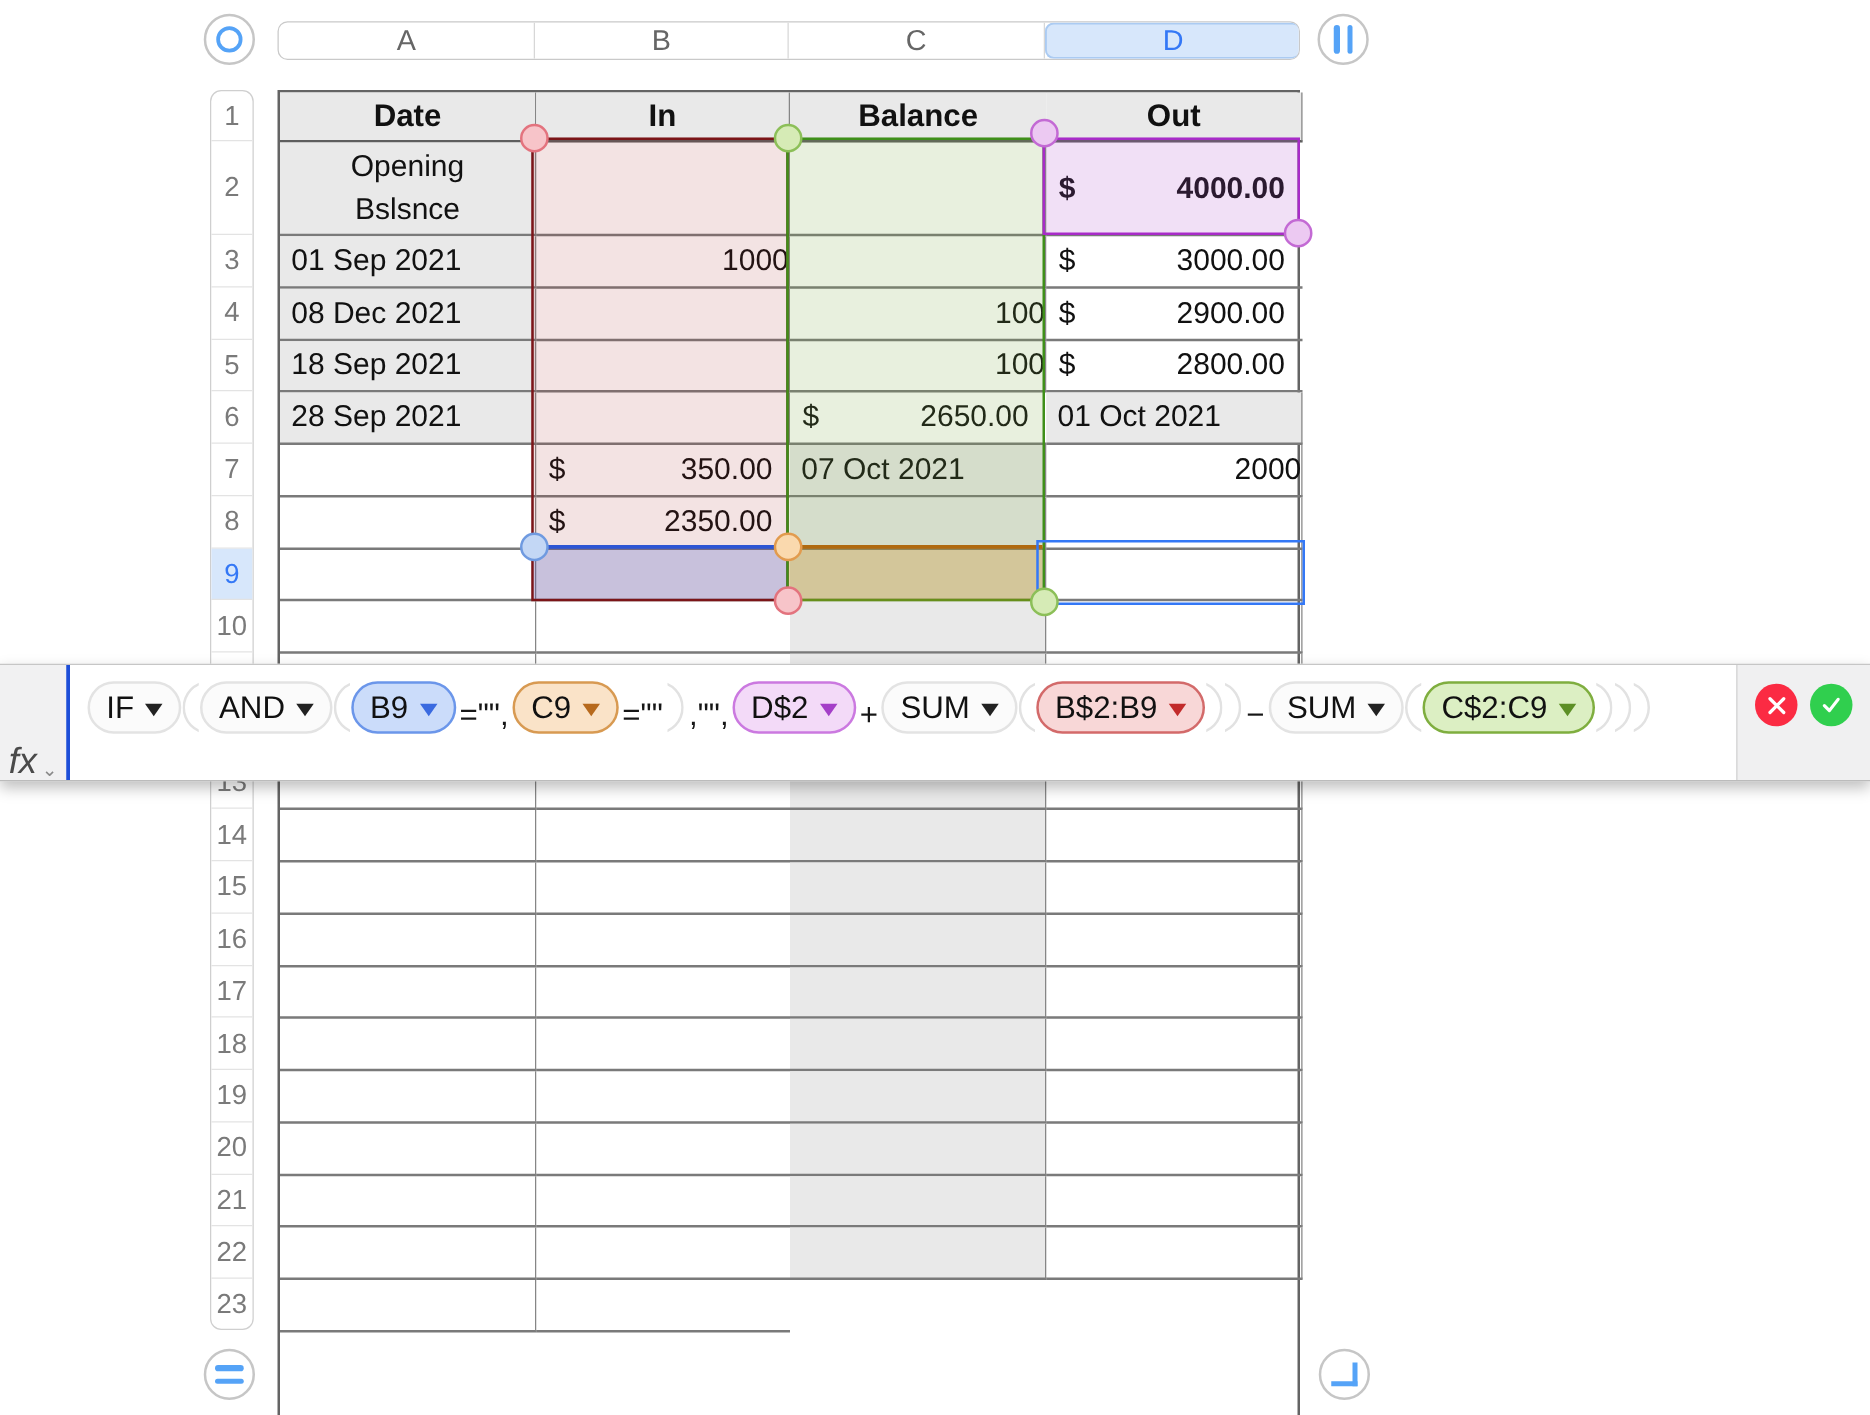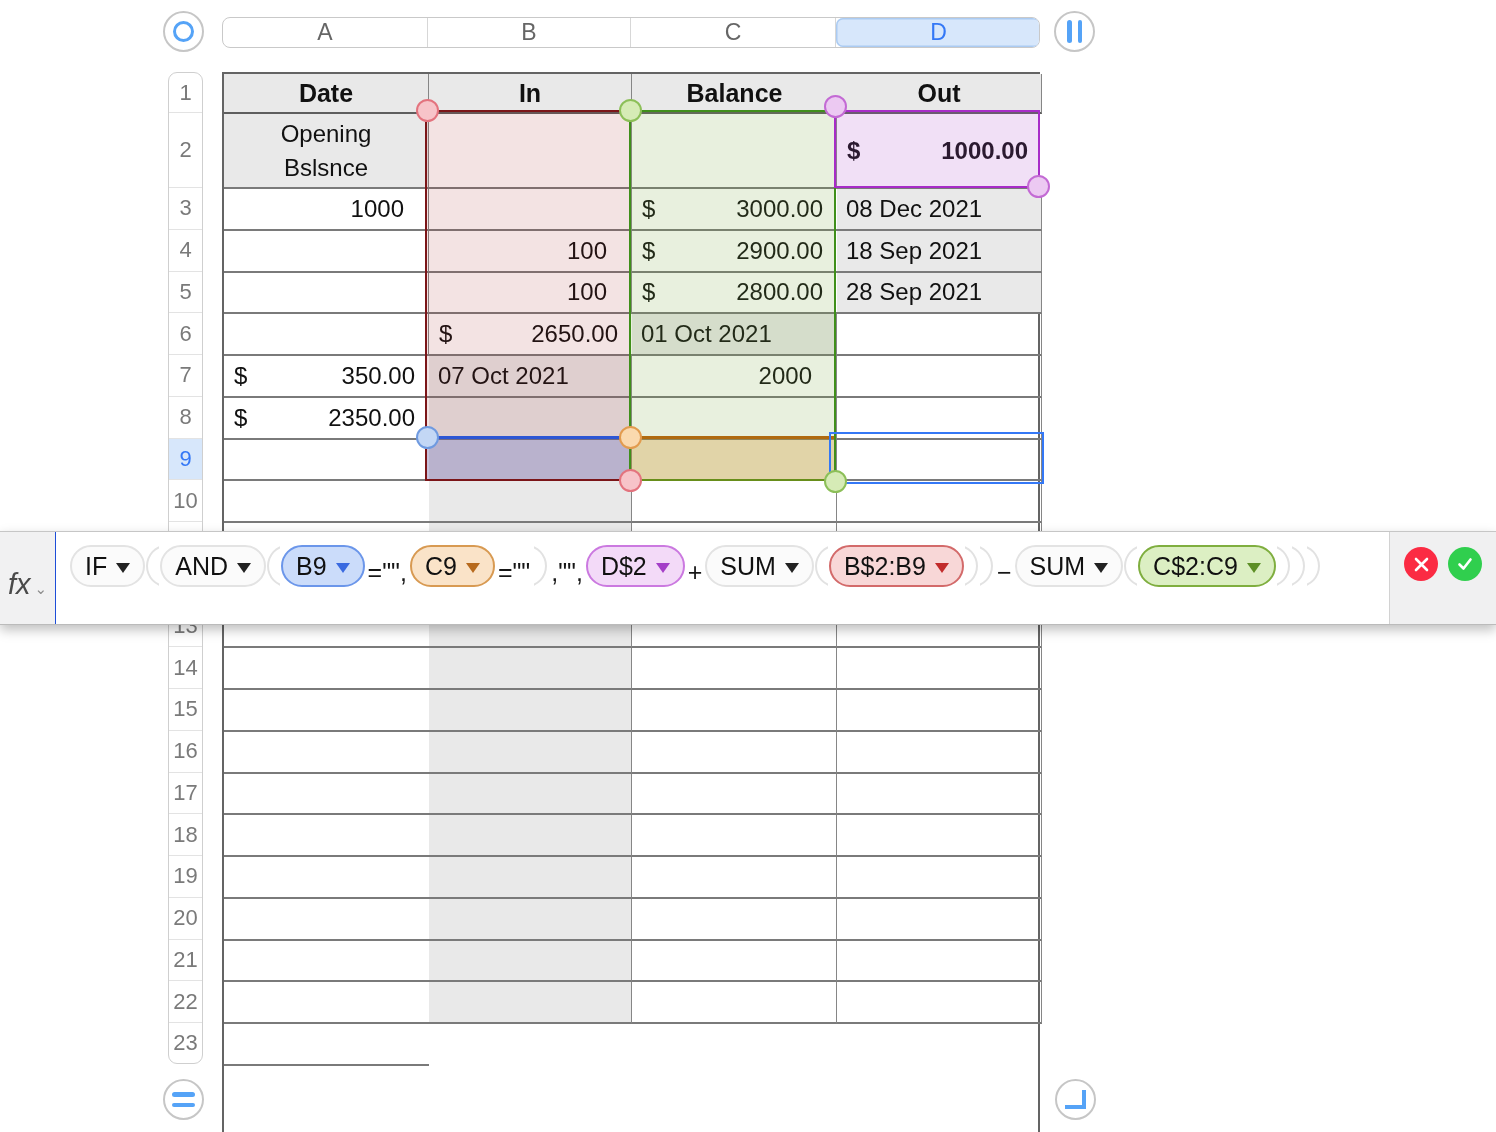--- a/index.html
+++ b/index.html
@@ -44,21 +44,21 @@
   #grid{position:absolute;left:222px;top:72px;width:818px;height:1120px;display:grid;
         grid-template-columns:205px 203px 205px 205px;grid-template-rows:40px 75px repeat(21,41.76px);
         border:2px solid #646464;box-sizing:border-box;background:#fff;z-index:1}
   .cell{border-right:1.5px solid #868686;border-bottom:2px solid #7a7a7a;box-sizing:border-box;
         display:flex;align-items:center;font-size:24px;overflow:hidden}
   .cell.last-col{border-right:none}
   .c-head{background:var(--cell-gray);font-weight:bold;justify-content:center;font-size:25px;
           border-bottom-color:#5e5e5e}
   .c-date{background:var(--cell-gray);font-weight:normal;padding-left:9px}
   .c-date.center{justify-content:center;text-align:center;padding-left:0;white-space:pre-line;line-height:1.4}
-  .c-num{justify-content:flex-end;padding-right:24px}
+  .c-num{justify-content:flex-end;padding-right:0}
   .c-bal{justify-content:space-between;padding:0 14px 0 10px}
   .c-bal.bold{font-weight:bold}
 
   
   .ovl{position:absolute;box-sizing:border-box;pointer-events:auto;z-index:2}
   #inOvl {left:425px;top:110px;width:206px;height:371px;background:var(--in-fill);border:2.5px solid var(--in-border)}
   #outOvl{left:629px;top:110px;width:207px;height:371px;background:var(--out-fill);border:2.5px solid var(--out-border)}
   #d2Ovl {left:834px;top:110px;width:206px;height:78px;background:var(--d2-fill);border:2.5px solid var(--d2-border)}
   #b9Ovl {left:427px;top:436px;width:202px;height:43px;background:var(--b9-fill);border-top:3px solid var(--b9-border)}
   #c9Ovl {left:631px;top:436px;width:203px;height:45px;background:var(--c9-fill);border-top:3px solid var(--c9-border)}
@@ -72,21 +72,21 @@
   .h-green {background:var(--h-green-fill);border-color:var(--h-green-border)}
   .h-purple{background:var(--h-purple-fill);border-color:var(--h-purple-border)}
   .h-blue  {background:var(--h-blue-fill);border-color:var(--h-blue-border)}
   .h-orange{background:var(--h-orange-fill);border-color:var(--h-orange-border)}
 
   
   #fbar{position:absolute;left:0;top:531px;width:1496px;height:94px;background:#fff;
         border-top:1px solid #c6c6c6;border-bottom:1px solid #bbb;
         box-shadow:0 5px 11px rgba(0,0,0,0.25);z-index:10;box-sizing:border-box}
   #fxBtn{position:absolute;left:0;top:0;bottom:0;width:56px;background:#f1f1f2;
-         border-right:1px solid #1d4ed8;display:flex;justify-content:center;align-items:center;
+         border-right:3px solid #1d4ed8;display:flex;justify-content:center;align-items:flex-end;
          padding-top:13px;gap:4px;box-sizing:border-box}
   .fx-glyph{font-style:italic;font-size:29px;color:#4a4a4a;line-height:1}
   .fx-chev{font-size:15px;color:#8a8a8a;margin-top:8px;line-height:1}
   #tokens{position:absolute;left:70px;top:11px;height:44px;display:flex;align-items:flex-end}
   .tok-text{font-size:25px;color:#161616;margin:0 3px;white-space:pre}
   .pill{height:42px;border-radius:22px;padding:0 13px;display:inline-flex;align-items:center;gap:9px;
         font-size:25px;color:#111;box-sizing:border-box;border:2px solid transparent;flex:none;position:relative;z-index:2}
   .pill .tri{width:0;height:0;border-left:7.5px solid transparent;border-right:7.5px solid transparent;
         border-top:10px solid #222;margin-top:3px}
   .pill.func{background:#fbfbfb;border-color:#e3e3e3}
@@ -173,22 +173,23 @@
       <div class="cell c-head">Date</div>
       <div class="cell c-head">In</div>
       <div class="cell c-head last-col">Balance</div>
       <div class="cell c-head">Out</div>
       <div class="cell c-date center">Opening
 Bslsnce</div>
       <div class="cell c-num"></div>
       <div class="cell c-num"></div>
       <div class="cell c-bal last-col bold">
         <span>$</span>
-        <span>1000.00</span>
-      </div>
+        <span>4000.00</span>
+      </div>
+      <div class="cell c-date">01 Sep 2021</div>
       <div class="cell c-num">1000</div>
       <div class="cell c-num"></div>
       <div class="cell c-bal last-col">
         <span>$</span>
         <span>3000.00</span>
       </div>
       <div class="cell c-date">08 Dec 2021</div>
       <div class="cell c-num"></div>
       <div class="cell c-num">100</div>
       <div class="cell c-bal last-col">

